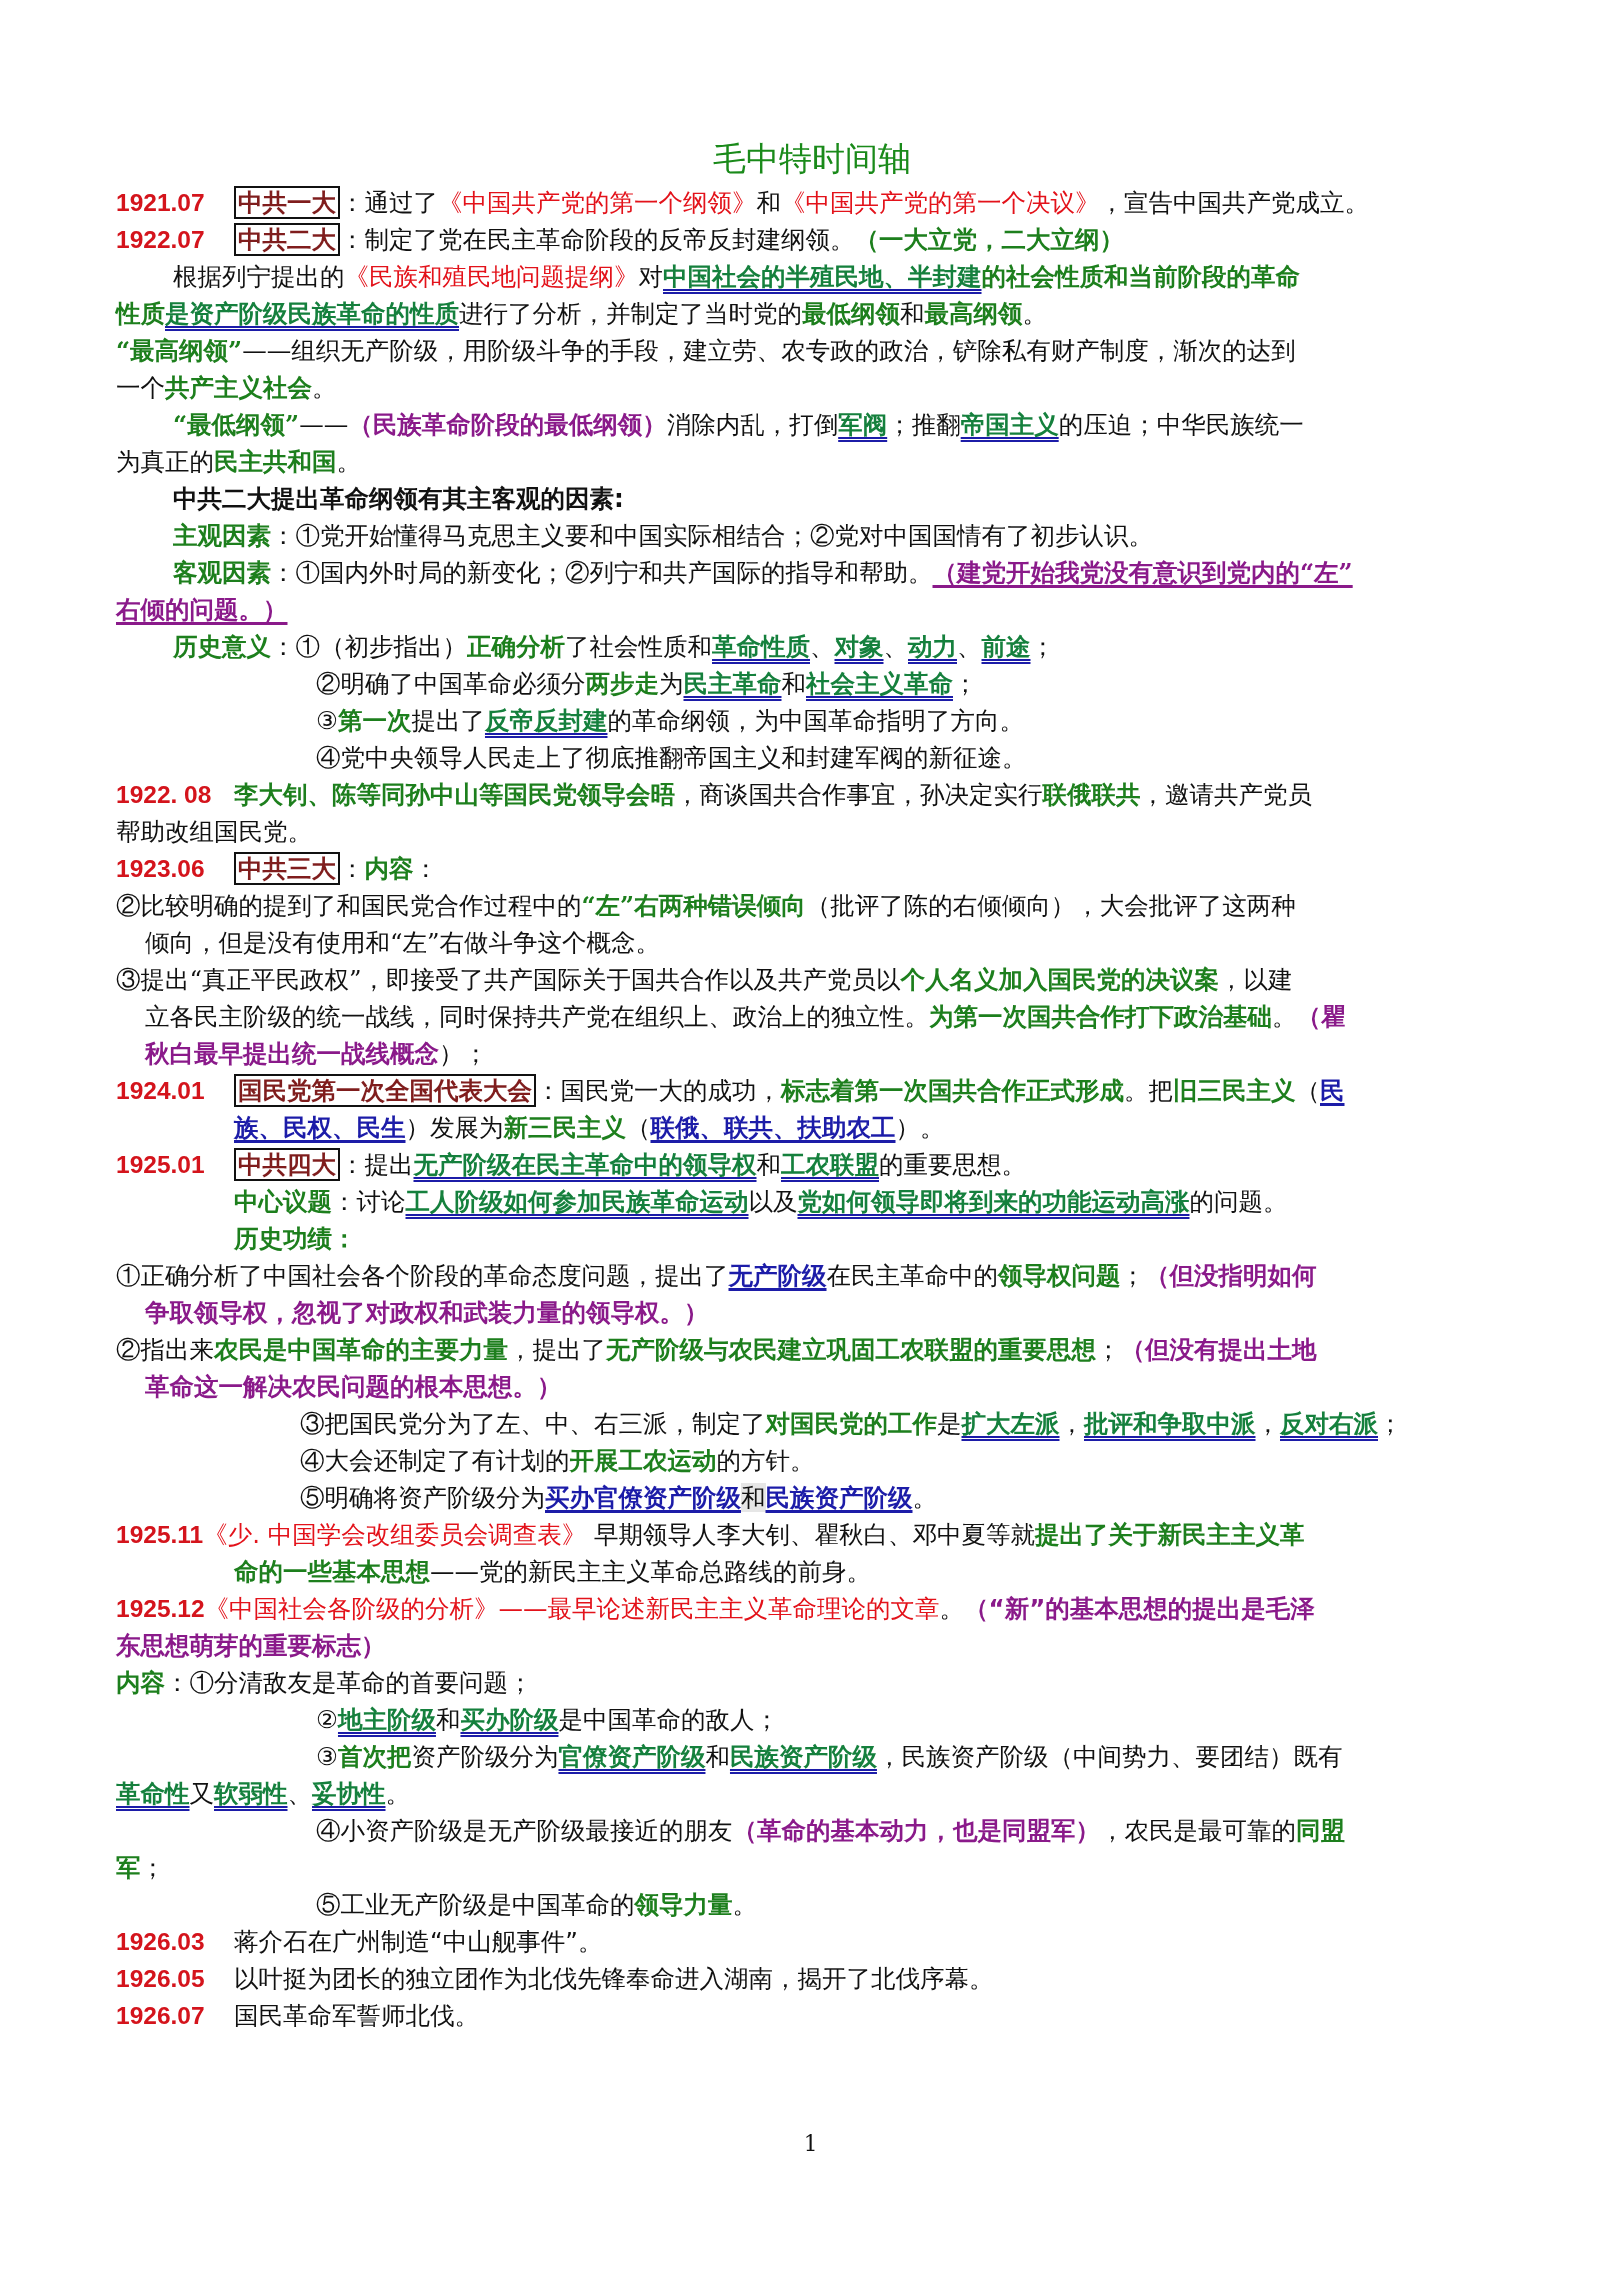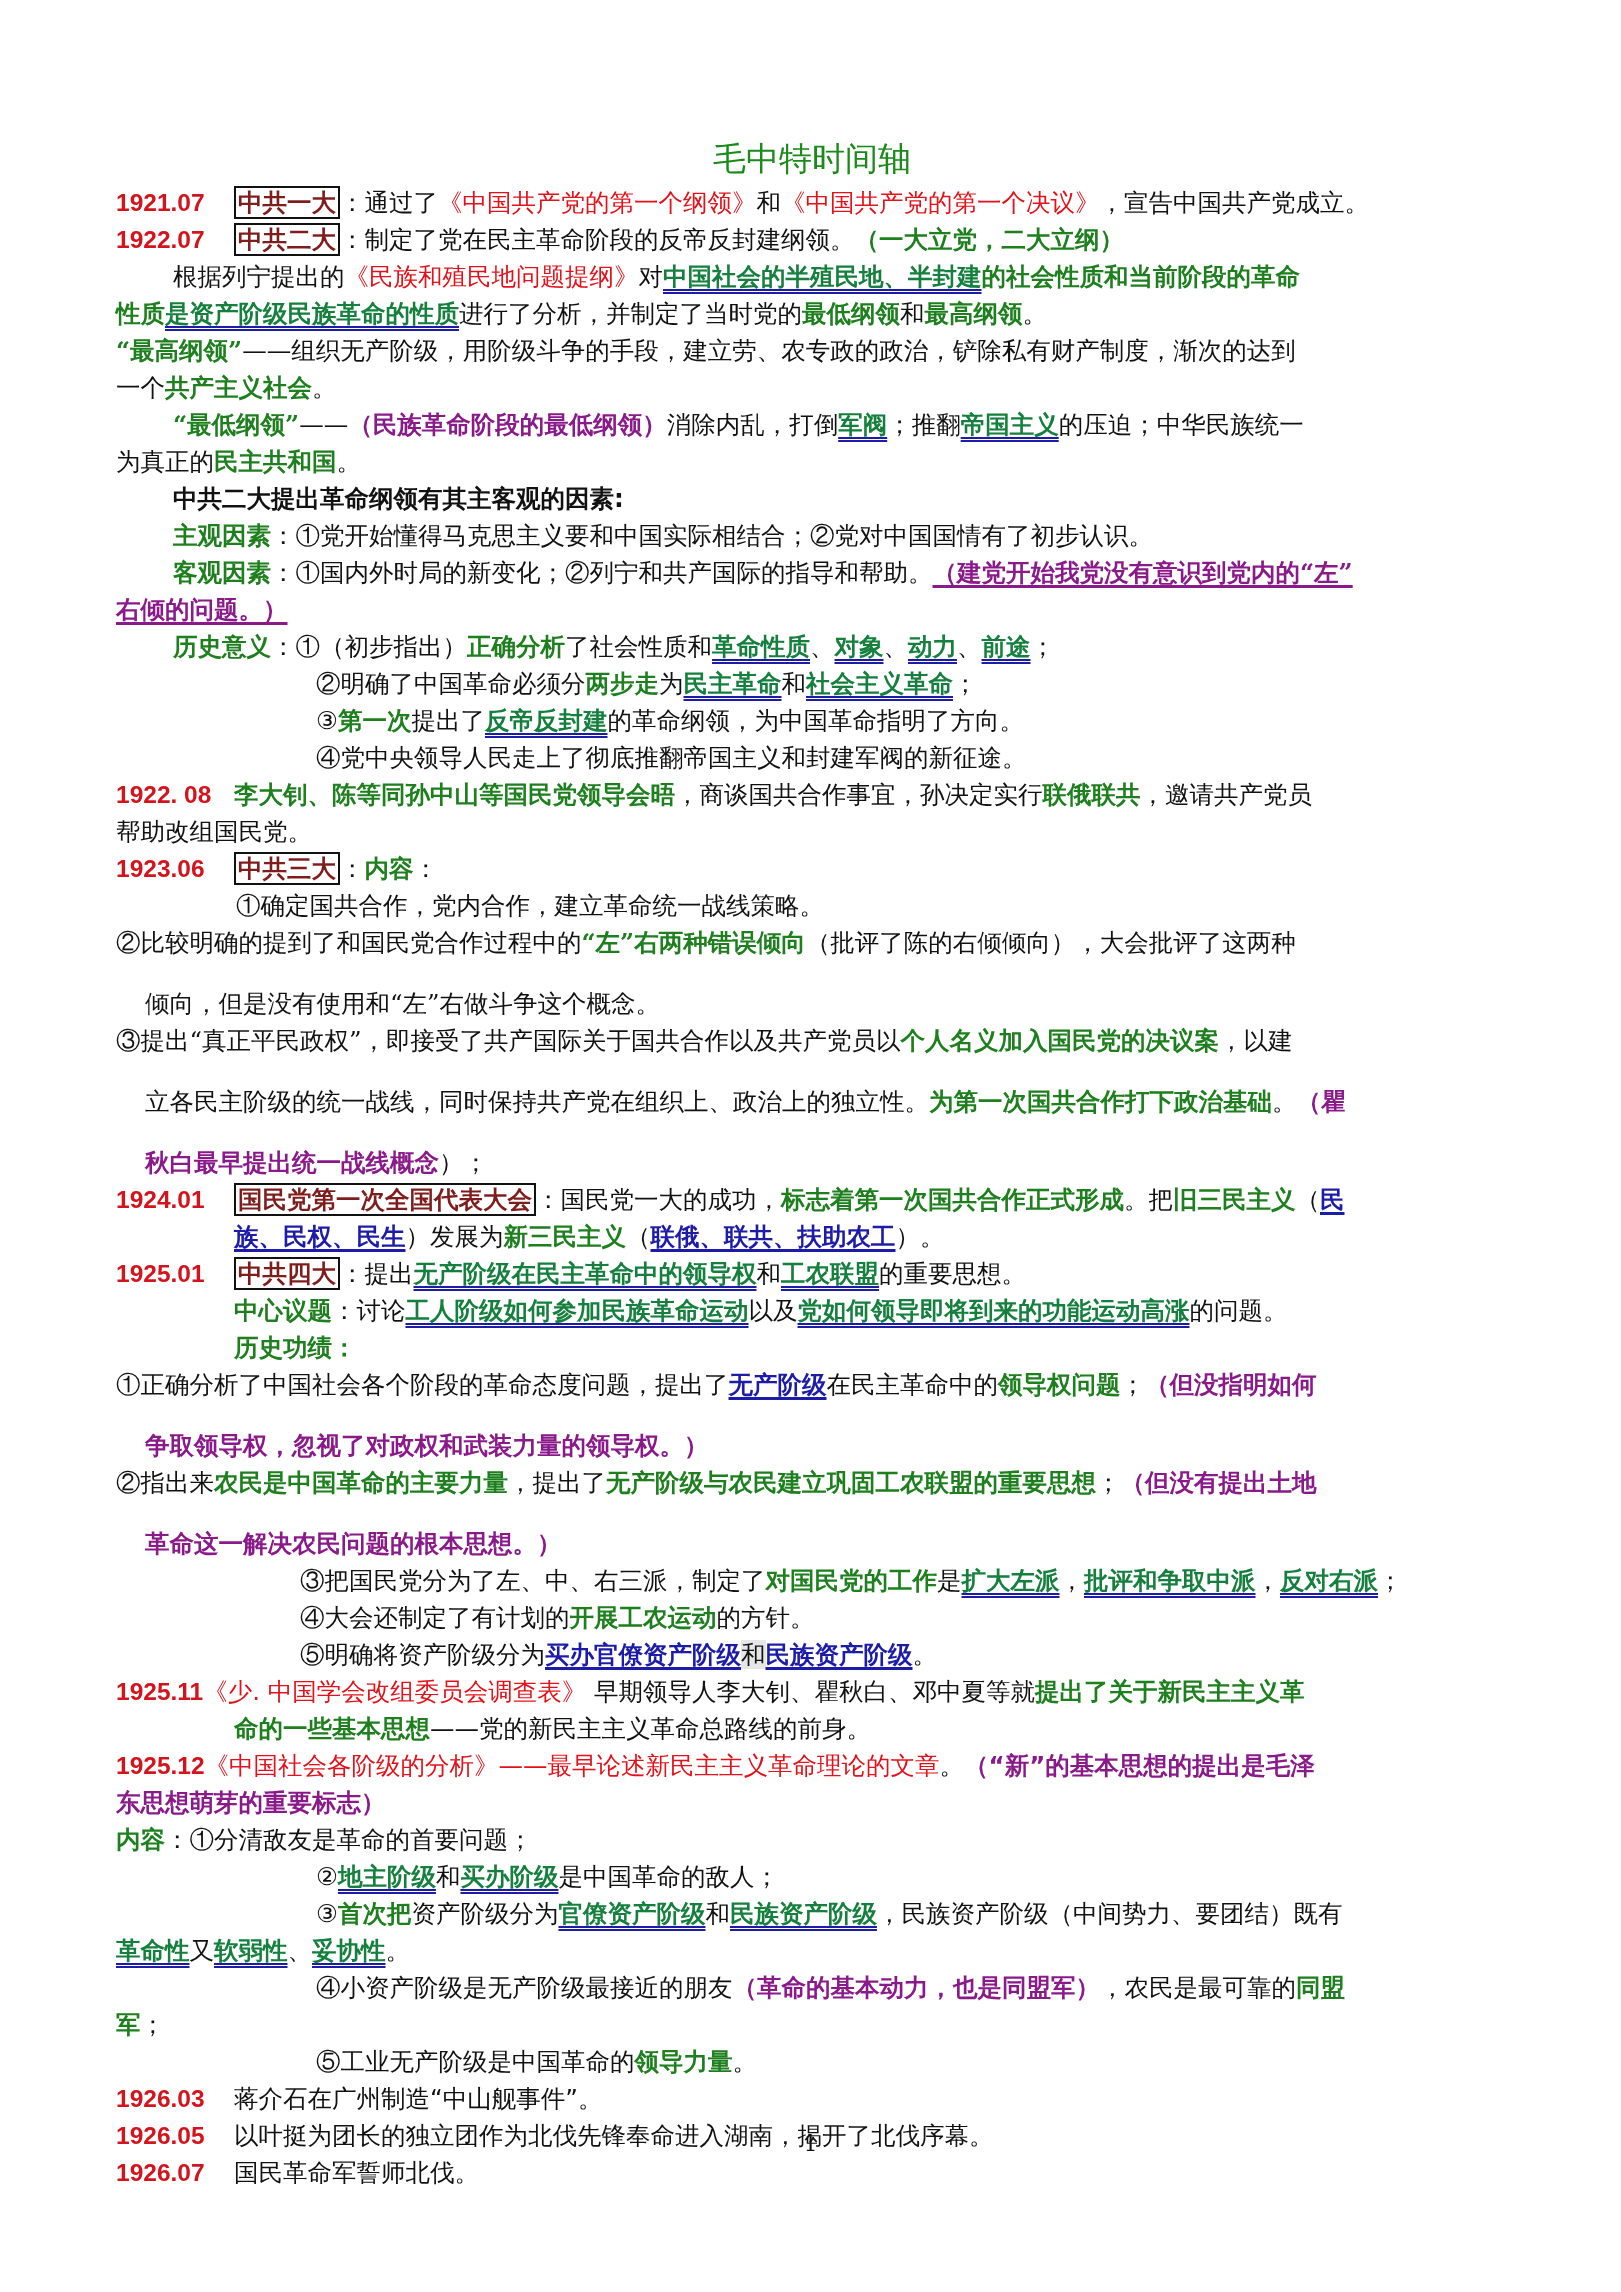--- a/index.html
+++ b/index.html
@@ -14,21 +14,21 @@
   .red { color: #e3121a; font-weight: normal; }
   .green { color: #1d7f1d; font-weight: bold; }
   .purple { color: #8a1a8a; font-weight: bold; }
   .blue { color: #15803d; font-weight: bold; text-decoration: underline double #1c1ca8; text-underline-offset: 3.9px; }
   .blue1 { color: #1c1ca8; font-weight: bold; text-decoration: underline #1c1ca8; text-decoration-thickness: 2.9px; text-underline-offset: 3.9px; }
   .pu { color: #8a1a8a; font-weight: bold; text-decoration: underline #8a1a8a; text-decoration-thickness: 2.9px; text-underline-offset: 3.9px; text-align: center; }
   .black-b { font-weight: bold; }
   .ind1 { padding-left: 57px; }
   .ind3 { padding-left: 200px; }
   .ind4 { padding-left: 184px; }
-  .ind5 { padding-left: 29px; margin-top: 24px; }
+  .ind5 { padding-left: 29px; }
   .ind6 { padding-left: 120px; }
   .hl { background: #e6e6e6; }
   .pageno { position: absolute; left: 0; width: 1621px; top: 2131px; text-align: center; font-family: "DejaVu Serif", serif; font-size: 21.6px; color: #111; }
 </style>
 </head>
 <body>
 
 <div class="page">
   <div class="title">毛中特时间轴</div>
 
@@ -79,21 +79,20 @@
   <div class="line serif ind3">④党中央领导人民走上了彻底推翻帝国主义和封建军阀的新征途。</div>
 
   <div class="line sans">
     <span class="date">1922. 08</span><span class="green">李大钊、陈等同孙中山等国民党领导会晤</span><span>，商谈国共合作事宜，孙决定实行</span><span class="green">联俄联共</span><span>，邀请共产党员</span>
   </div>
   <div class="line sans">帮助改组国民党。</div>
 
   <div class="line sans">
     <span class="date">1923.06</span><span class="box">中共三大</span><span>：</span><span class="green">内容</span><span>：</span>
   </div>
-  <div class="line serif ind6">①确定国共合作，党内合作，建立革命统一战线策略。</div>
   <div class="line serif">
     <span>②比较明确的提到了和国民党合作过程中的</span><span class="green">“左”右两种错误倾向</span><span>（批评了陈的右倾倾向），大会批评了这两种</span>
   </div>
   <div class="line serif ind5">倾向，但是没有使用和“左”右做斗争这个概念。</div>
   <div class="line serif">
     <span>③提出“真正平民政权”，即接受了共产国际关于国共合作以及共产党员以</span><span class="green">个人名义加入国民党的决议案</span><span>，以建</span>
   </div>
   <div class="line serif ind5">
     <span>立各民主阶级的统一战线，同时保持共产党在组织上、政治上的独立性。</span><span class="green">为第一次国共合作打下政治基础</span><span>。</span><span class="purple">（瞿</span>
   </div>

